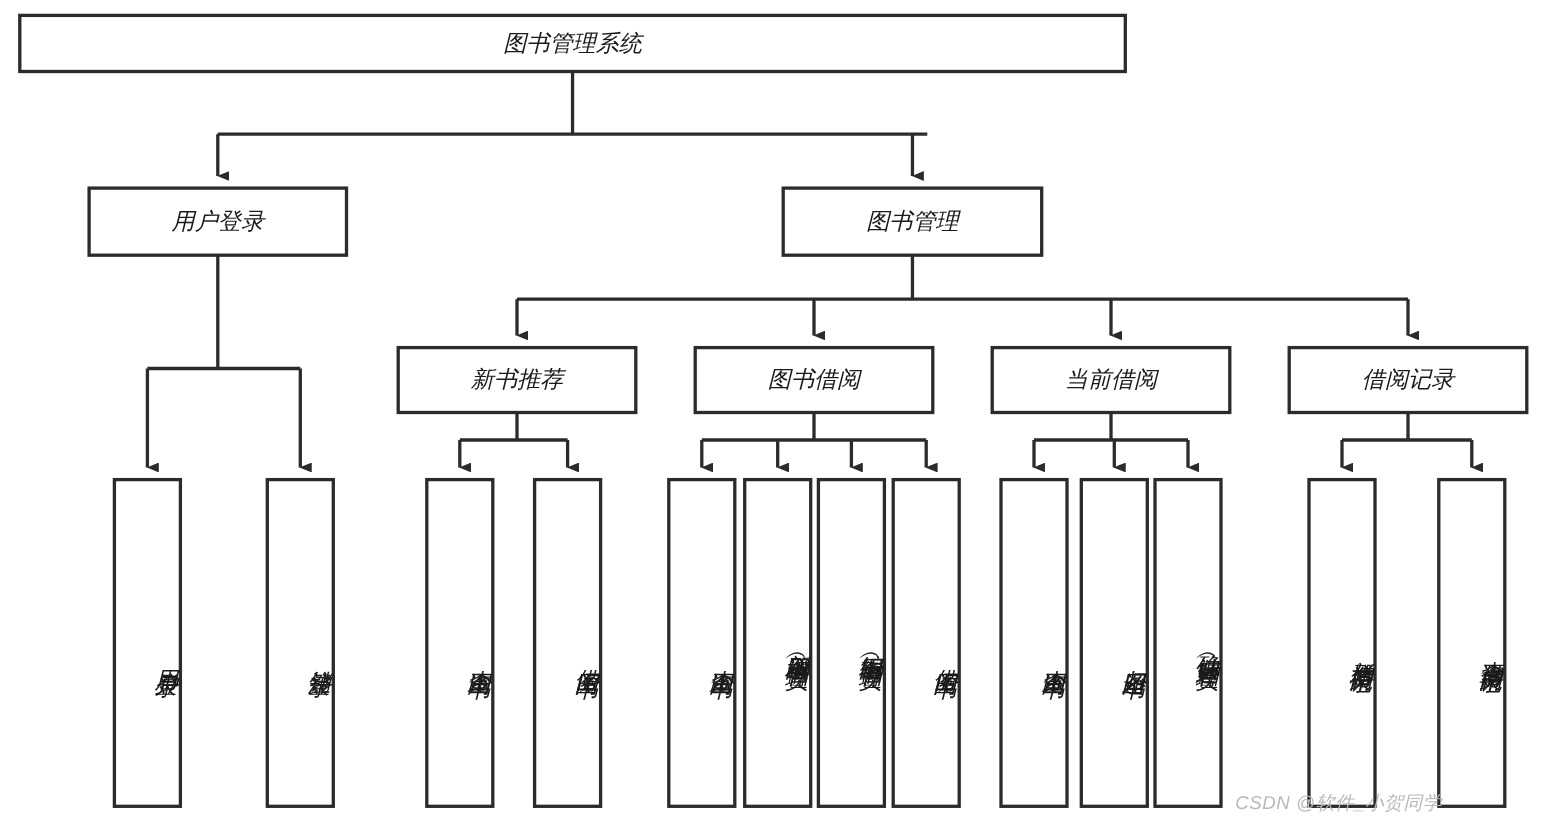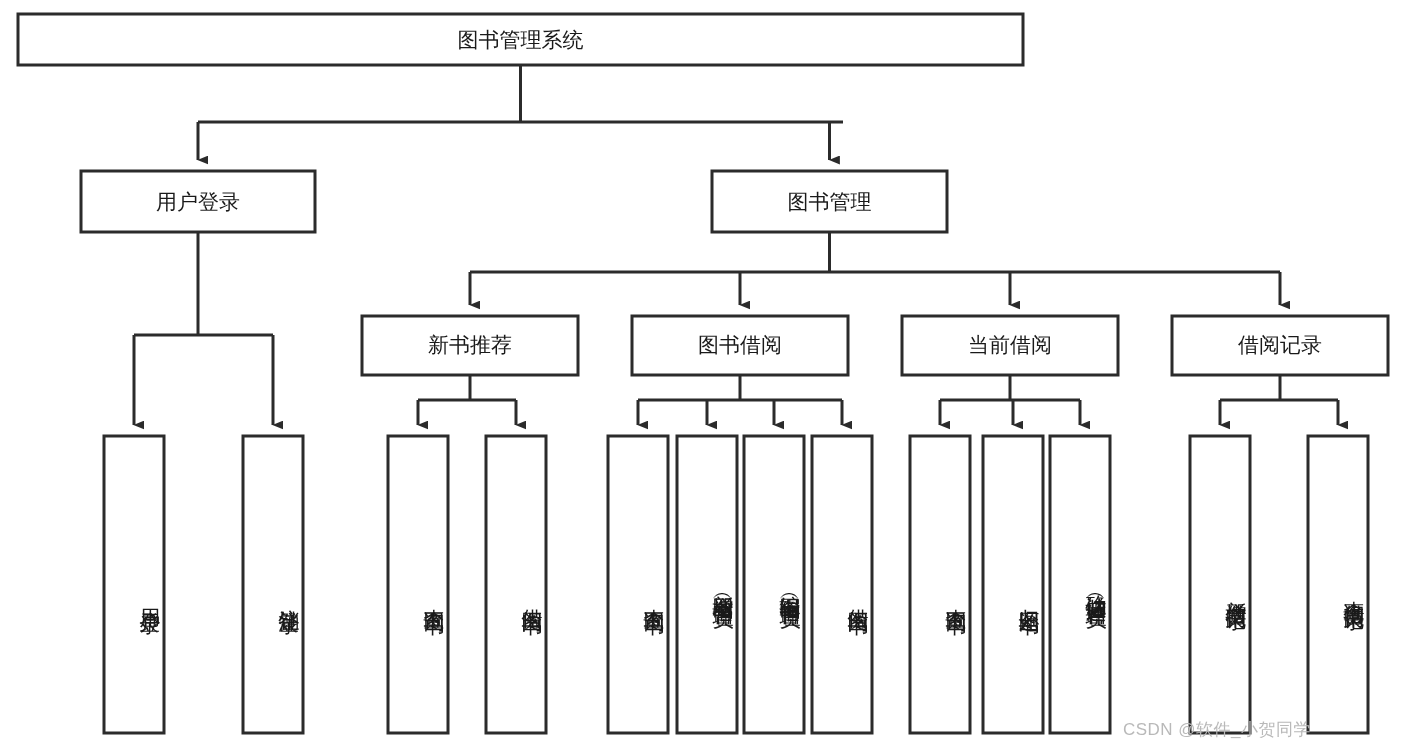--- a/index.html
+++ b/index.html
@@ -11,20 +11,21 @@
     width: 1405px;
     height: 747px;
     font-family: "Liberation Sans", "DejaVu Sans", sans-serif;
     overflow: hidden;
   }
   #diagram-root {
     position: relative;
     width: 1321px;
     height: 747px;
     background: #ffffff;
+    font-style: italic;
   }
   svg.diagram-svg {
     position: absolute;
     left: 0;
     top: 0;
     width: 1405px;
     height: 747px;
   }
   .node-rect {
     fill: #ffffff;

